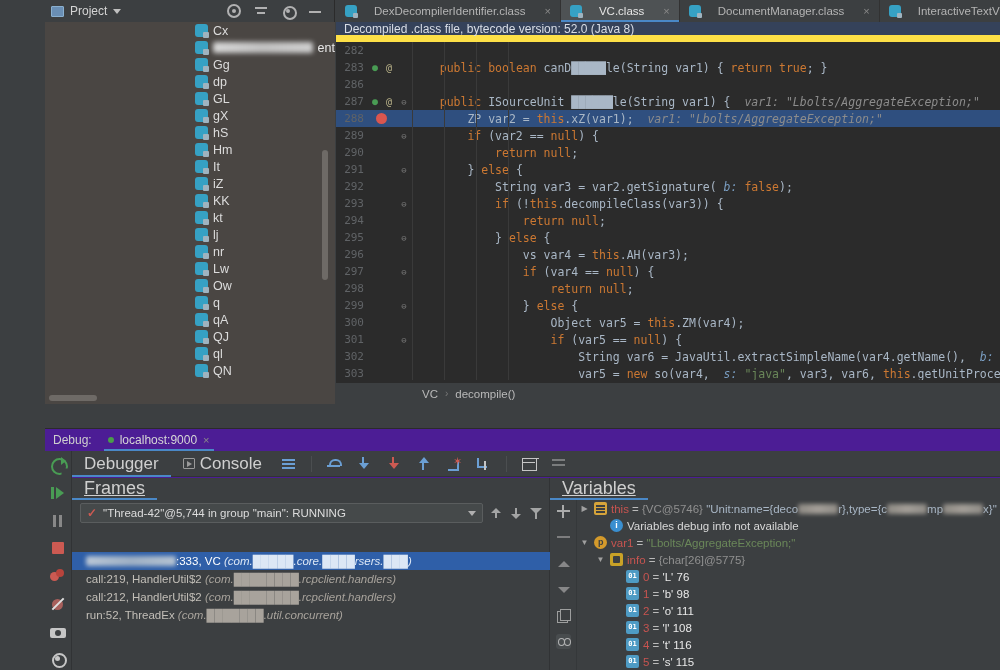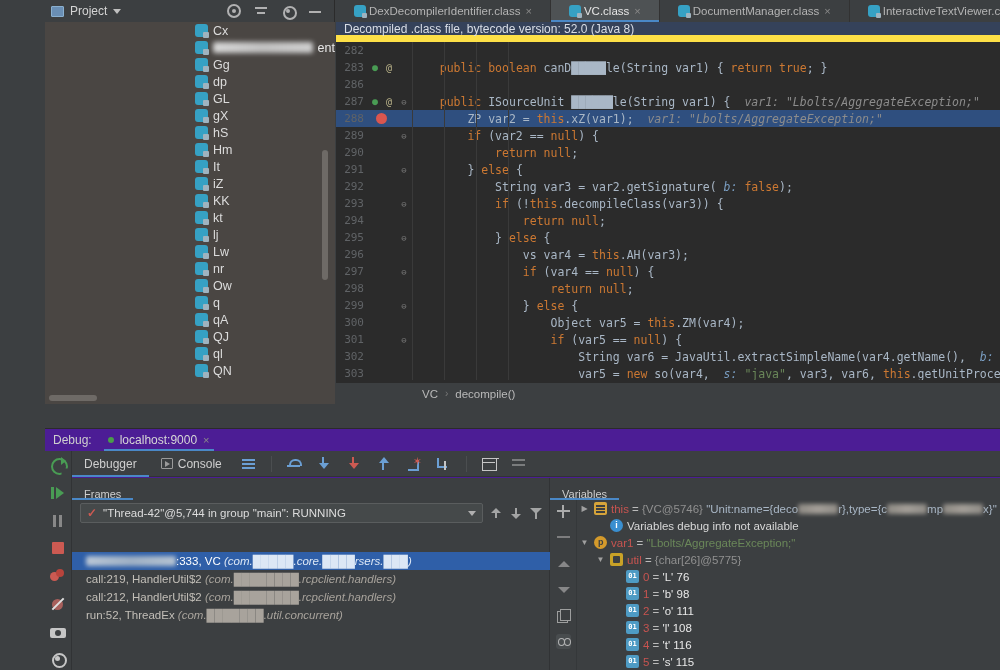--- a/index.html
+++ b/index.html
@@ -71,21 +71,21 @@
   }
   .tree-hscroll{
     position:absolute; left:4px; bottom:3px; width:48px; height:6px;
     background:#6e6a66;border-radius:3px;
   }
 
   
   .editor { position:absolute; left:291px; top:0; width:709px; height:404px; background:#2b2b2b; }
   .tabs { height:22px; display:flex; background:#3c3f41; align-items:stretch; }
   .tab {
-    display:flex; align-items:center; gap:3px; padding:0 18px;
+    display:flex; align-items:center; gap:17px; padding:0 9px;
     font-size:11.5px; color:#b4b4b4; white-space:nowrap; position:relative;
     border-right:1px solid #323232;
     justify-content:space-between;
   }
   .tab.active { background:#4e5254; color:#e6e6e6; }
   .tab.active::after{content:"";position:absolute;left:0;right:0;bottom:0;height:2px;background:#4a88c7;}
   .tab-ico { width:12px;height:12px;border-radius:3px;background:#36a1c4;position:relative;flex:0 0 auto;}
   .tab-ico::after{content:"";position:absolute;right:-1px;bottom:-1px;width:5px;height:5px;background:#9fb3bf;border-radius:1px;}
   .tab-x { color:#8a8a8a; font-size:11px; margin-left:2px; }
 
@@ -156,21 +156,21 @@
   .i-gear2::after{content:"";position:absolute;left:5px;top:5px;width:5px;height:5px;background:#c6c6c6;border-radius:50%;}
   .i-more{color:#8a8a8a;font-size:11px;line-height:16px;text-align:center;}
 
   .dbg-main { position:absolute; left:27px; top:22px; width:973px; height:244px; }
   .dbg-toolbar {
     height:26px; display:flex; align-items:center; gap:0px; background:#3c3f41;
     border-bottom:1px solid #313335;
   }
   .dbgtab {
     display:flex;align-items:center;gap:5px;padding:0 12px;height:26px;
-    font-size:12px;color:#cfcfcf;position:relative;
+    font-size:17px;color:#cfcfcf;position:relative;
   }
   .dbgtab.sel::after{content:"";position:absolute;left:0;right:0;bottom:0;height:2px;background:#4a88c7;}
   .console-ico{width:12px;height:11px;border:1px solid #9a9a9a;border-radius:1px;position:relative;}
   .console-ico::after{content:"";position:absolute;left:3px;top:2px;border-left:5px solid #9a9a9a;border-top:3px solid transparent;border-bottom:3px solid transparent;}
   .tb-sep{width:1px;height:16px;background:#4b4e50;margin:0 7px;}
   .tb-ico{width:16px;height:16px;position:relative;margin:0 7px;}
   .t-lines::before{content:"";position:absolute;left:1px;top:3px;width:13px;height:2px;background:#6b9fd4;box-shadow:0 4px 0 #6b9fd4,0 8px 0 #6b9fd4;}
   .t-over::before{content:"";position:absolute;left:1px;top:9px;width:13px;height:2px;background:#6b9fd4;}
   .t-over::after{content:"";position:absolute;left:3px;top:3px;width:9px;height:5px;border:2px solid #6b9fd4;border-bottom:none;border-radius:6px 6px 0 0;}
   .t-into::before{content:"";position:absolute;left:6px;top:1px;width:2px;height:9px;background:#6b9fd4;}
@@ -184,21 +184,21 @@
   .t-cursor::before{content:"";position:absolute;left:1px;top:2px;width:8px;height:8px;border-left:2px solid #6b9fd4;border-bottom:2px solid #6b9fd4;}
   .t-cursor::after{content:"";position:absolute;left:8px;top:5px;width:2px;height:9px;background:#c6c6c6;}
   .t-eval::before{content:"";position:absolute;left:1px;top:2px;width:13px;height:11px;border:1px solid #c6c6c6;}
   .t-eval::after{content:"";position:absolute;left:1px;top:6px;width:13px;height:1px;background:#c6c6c6;box-shadow:4px -4px 0 0 #c6c6c6;}
   .t-set{opacity:.45;}
   .t-set::before{content:"";position:absolute;left:1px;top:3px;width:13px;height:2px;background:#c6c6c6;box-shadow:0 5px 0 #c6c6c6;}
 
   .dbg-split { position:absolute; left:0; top:27px; width:973px; height:217px; display:flex; }
   .frames-pane { width:478px; background:#3c3f41; border-right:1px solid #313335; position:relative;}
   .pane-tabs { height:22px; display:flex; align-items:center; }
-  .pane-tab { padding:0 12px; height:22px; display:flex; align-items:flex-end; font-size:11px; color:#cfcfcf; position:relative;}
+  .pane-tab { padding:0 12px; height:22px; display:flex; align-items:flex-start; font-size:18px; color:#cfcfcf; position:relative;text-decoration:underline;}
   .pane-tab.sel::after{content:"";position:absolute;left:0;right:0;bottom:0;height:2px;background:#4a88c7;}
   .thread-row { display:flex; align-items:center; gap:6px; padding:3px 6px 3px 8px; }
   .thread-combo {
     flex:1 1 auto; height:20px; background:#45494a; border:1px solid #5a5d5e; border-radius:2px;
     display:flex; align-items:center; gap:6px; padding:0 6px; font-size:11.5px; color:#dcdcdc;
   }
   .chk { color:#cc5a52; font-size:12px; font-weight:bold;}
   .combo-caret{margin-left:auto;width:0;height:0;border-left:4px solid transparent;border-right:4px solid transparent;border-top:5px solid #b0b0b0;}
   .arrow-ico{width:14px;height:14px;position:relative;opacity:.75;}
   .a-up::before{content:"";position:absolute;left:6px;top:3px;width:2px;height:9px;background:#c6c6c6;}
@@ -328,25 +328,25 @@
           <div class="tree-row">
             <span class="cls-ico"></span>
             <span class="tree-label">kt</span>
           </div>
           <div class="tree-row">
             <span class="cls-ico"></span>
             <span class="tree-label">lj</span>
           </div>
           <div class="tree-row">
             <span class="cls-ico"></span>
+            <span class="tree-label">nr</span>
+          </div>
+          <div class="tree-row">
+            <span class="cls-ico"></span>
             <span class="tree-label">Lw</span>
-          </div>
-          <div class="tree-row">
-            <span class="cls-ico"></span>
-            <span class="tree-label">nr</span>
           </div>
           <div class="tree-row">
             <span class="cls-ico"></span>
             <span class="tree-label">Ow</span>
           </div>
           <div class="tree-row">
             <span class="cls-ico"></span>
             <span class="tree-label">q</span>
           </div>
           <div class="tree-row">
@@ -529,21 +529,21 @@
                 <span><span class="vinfo">Variables debug info not available</span></span>
               </div>
               <div class="var-row" style="padding-left: 2px;">
                 <span class="tri">▼</span>
                 <span class="vi vi-param"></span>
                 <span><span class="vname red">var1</span><span class="veq"> = </span><span class="vstr">"Lbolts/AggregateException;"</span></span>
               </div>
               <div class="var-row" style="padding-left: 18px;">
                 <span class="tri">▼</span>
                 <span class="vi vi-field"></span>
-                <span><span class="vname red">util</span><span class="veq"> = </span><span class="vref">{char[26]@5775}</span></span>
+                <span><span class="vname red">info</span><span class="veq"> = </span><span class="vref">{char[26]@5775}</span></span>
               </div>
               <div class="var-row" style="padding-left: 34px;">
                 <span class="tri"></span>
                 <span class="vi vi-num">01</span>
                 <span><span class="vname idx">0</span><span class="veq"> = </span><span class="vnum">'L' 76</span></span>
               </div>
               <div class="var-row" style="padding-left: 34px;">
                 <span class="tri"></span>
                 <span class="vi vi-num">01</span>
                 <span><span class="vname idx">1</span><span class="veq"> = </span><span class="vnum">'b' 98</span></span>

